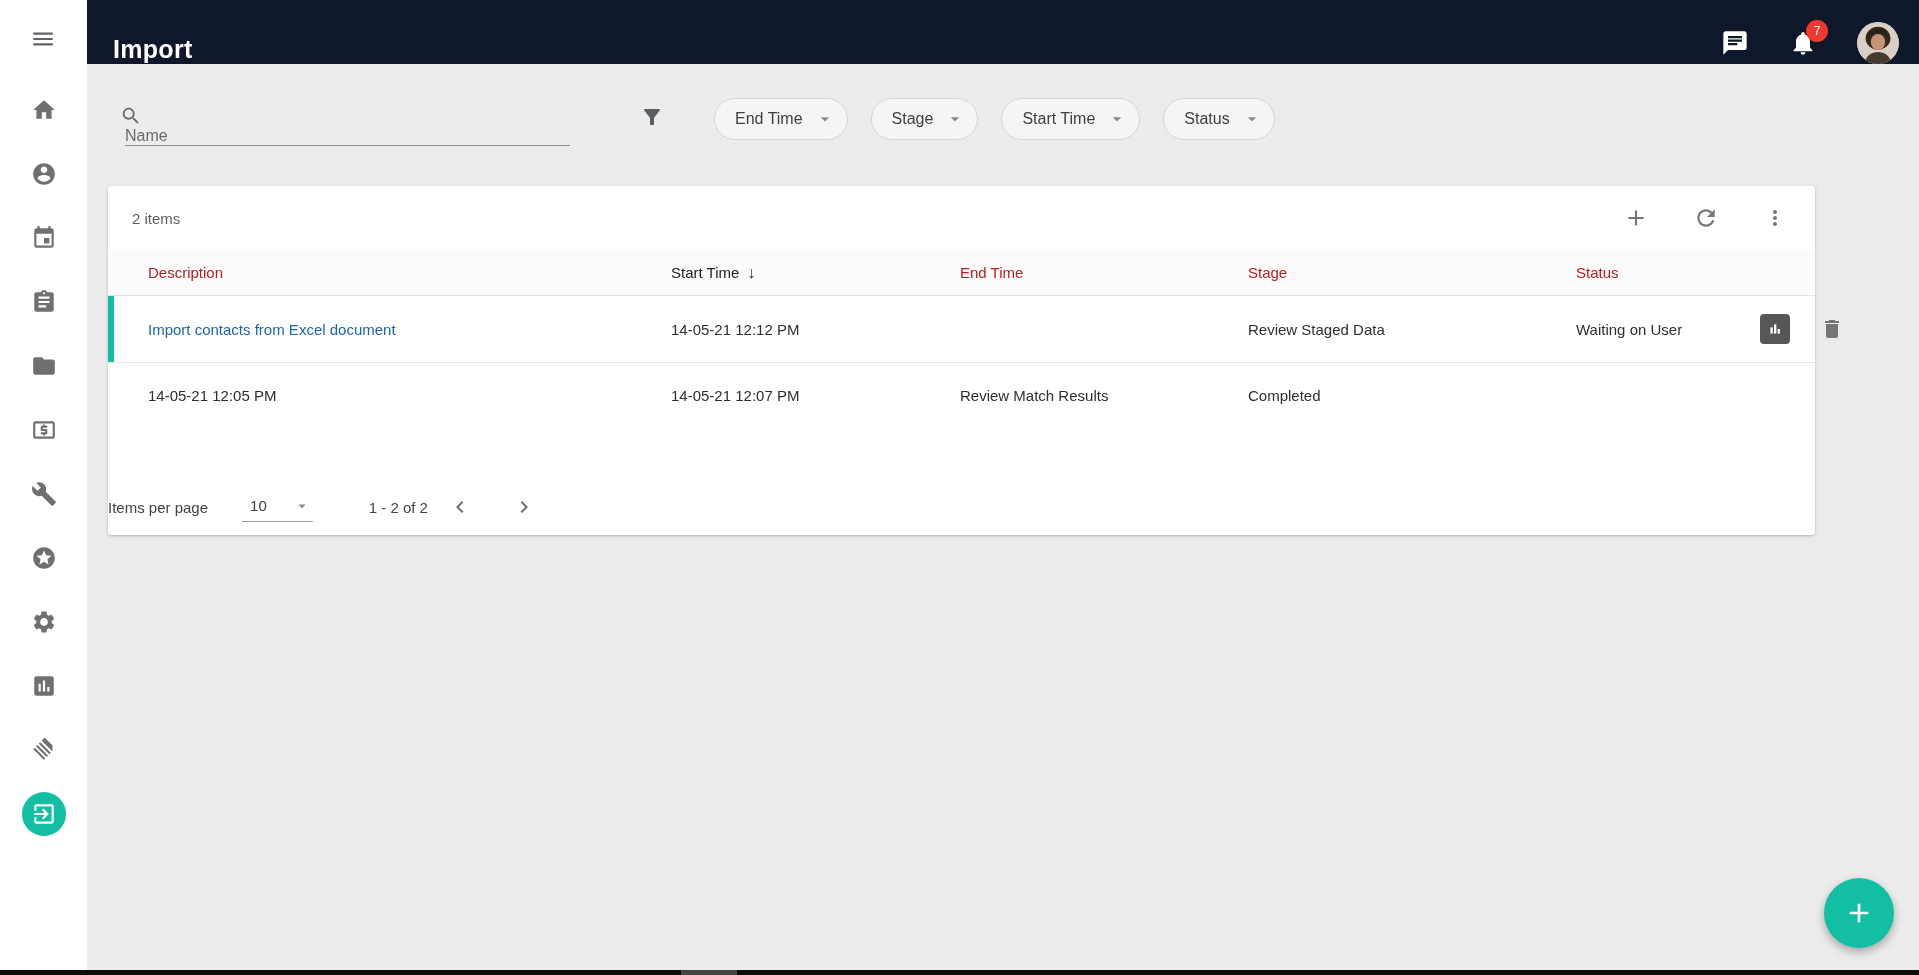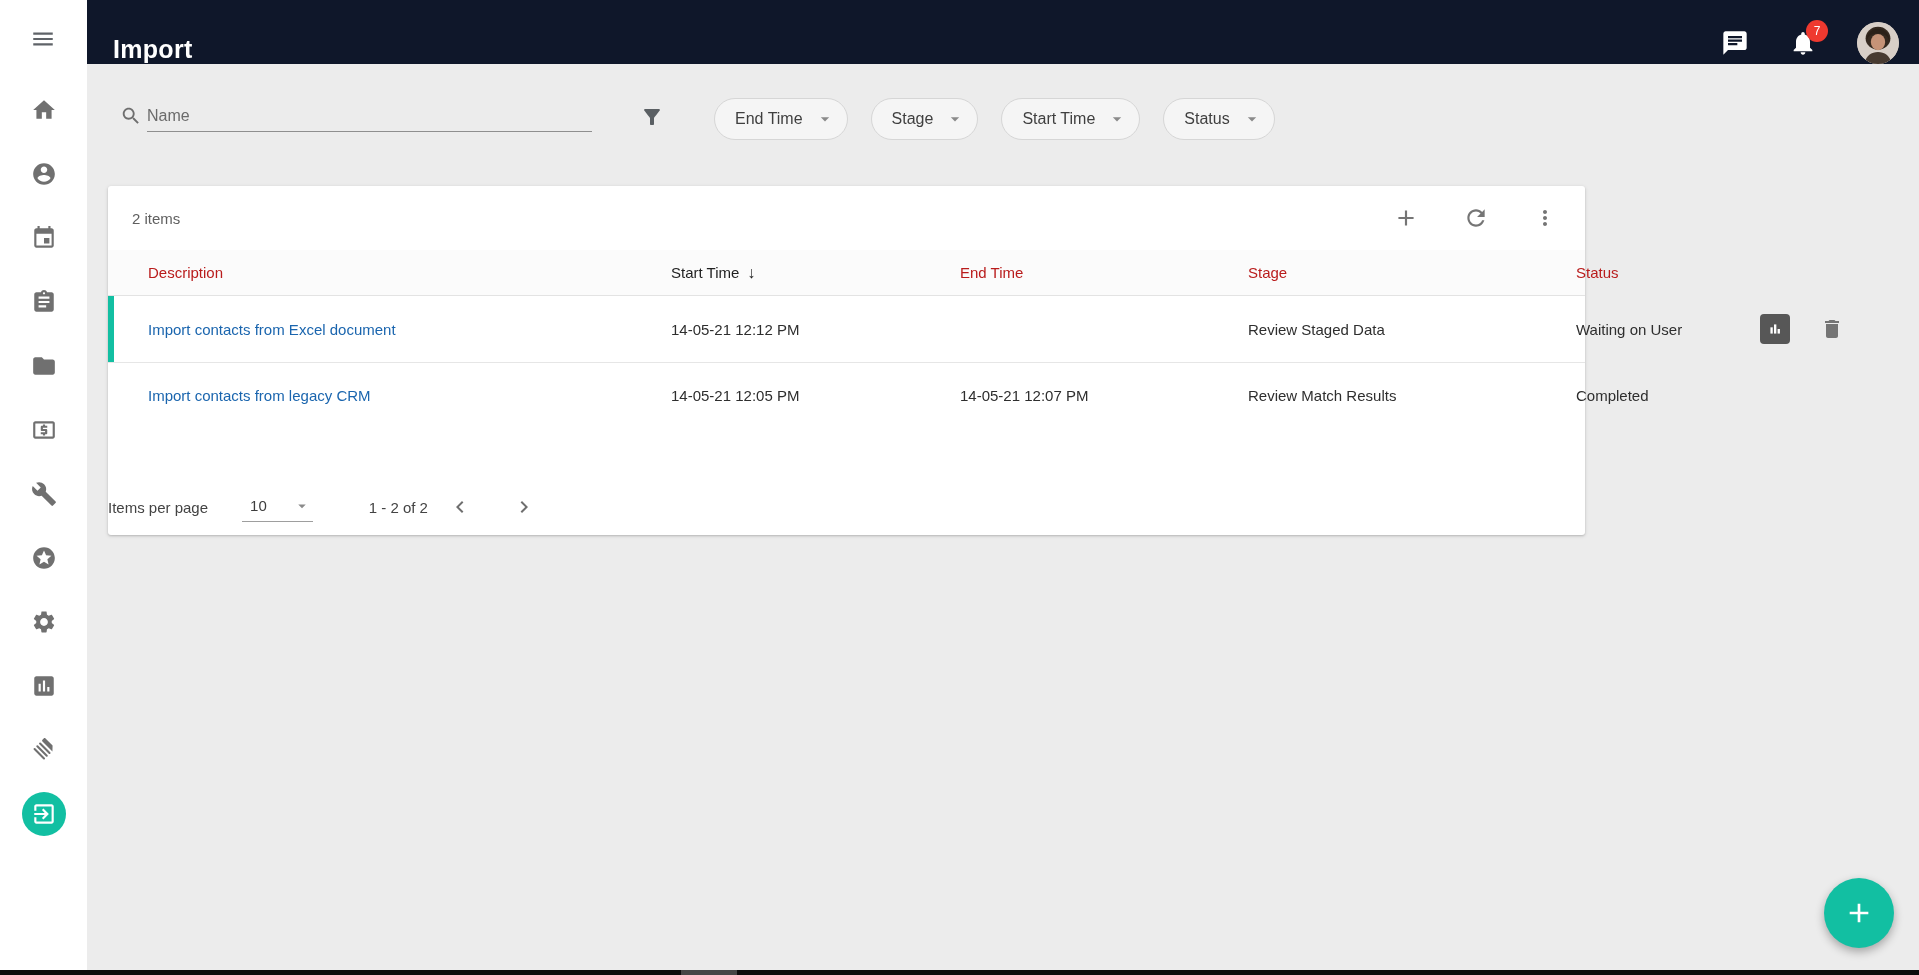--- a/index.html
+++ b/index.html
@@ -55,42 +55,42 @@
   }
   .avatar {
     width:42px; height:42px; border-radius:50%; overflow:hidden; cursor:pointer;
     background:#cfc6bf;
   }
 
   
   .filter-bar { position:absolute; left:87px; top:76px; right:0; height:80px; }
   .search-wrap {
     position:absolute; left:33px; top:24px; width:475px; height:36px;
-    display:flex; align-items:flex-start;
+    display:flex; align-items:flex-start;flex-direction:column;
   }
   .search-icon { color:#6e6e6e; margin-top:5px; }
   .search-input {
     border:none; outline:none; background:transparent;
     border-bottom:1px solid #8f8f8f;
     width:445px; margin-left:5px; height:32px;
     font-size:16px; font-family:"Liberation Sans", sans-serif; color:#333;
   }
   .search-input::placeholder { color:#6b6b6b; opacity:1; }
   .funnel { position:absolute; left:553px; top:29px; color:#5a5f63; cursor:pointer; }
   .chips { position:absolute; left:627px; top:22px; display:flex; gap:23px; }
   .chip {
     height:42px; border-radius:21px; border:1px solid #d6d6d6; background:#f5f5f5;
     display:flex; align-items:center; gap:12px; padding:0 12px 0 20px;
     font-size:16px; color:#3f3f3f; cursor:pointer; white-space:nowrap;
   }
   .chip .dd { color:#8a8a8a; }
 
   
   .card {
-    position:absolute; left:108px; top:186px; width:1477px; height:349px;
+    position:absolute; left:108px; top:186px; width:1707px; height:349px;
     background:#fff; border-radius:3px;
     box-shadow:0 1px 2px rgba(0,0,0,.14), 0 1px 4px rgba(0,0,0,.12);
     display:flex; flex-direction:column; z-index:4;
   }
   .card-toolbar {
     height:64px; flex:0 0 64px; display:flex; align-items:center;
     padding:0 28px 0 24px;
   }
   .items-count { font-size:15px; color:#5f5f5f; }
   .toolbar-actions { margin-left:auto; display:flex; align-items:center; gap:44px; }
@@ -383,21 +383,20 @@
       </span>
       <span class="trashbtn">
         <svg width="24" height="24" viewBox="0 0 24 24" fill="currentColor">
             <path d="M6 19c0 1.1.9 2 2 2h8c1.1 0 2-.9 2-2V7H6v12zM19 4h-3.5l-1-1h-5l-1 1H5v2h14V4z"></path>
           </svg>
       </span>
     </span>
   </div>
 
   <div class="trow data-row">
-    <span><a class="cell-link" href="#">Import contacts from legacy CRM</a></span>
     <span>14-05-21 12:05 PM</span>
     <span>14-05-21 12:07 PM</span>
     <span>Review Match Results</span>
     <span>Completed</span>
     <span class="row-actions"></span>
   </div>
 
   <div class="pagination">
     <span class="ipp-label">Items per page</span>
     <span class="ipp-select">

